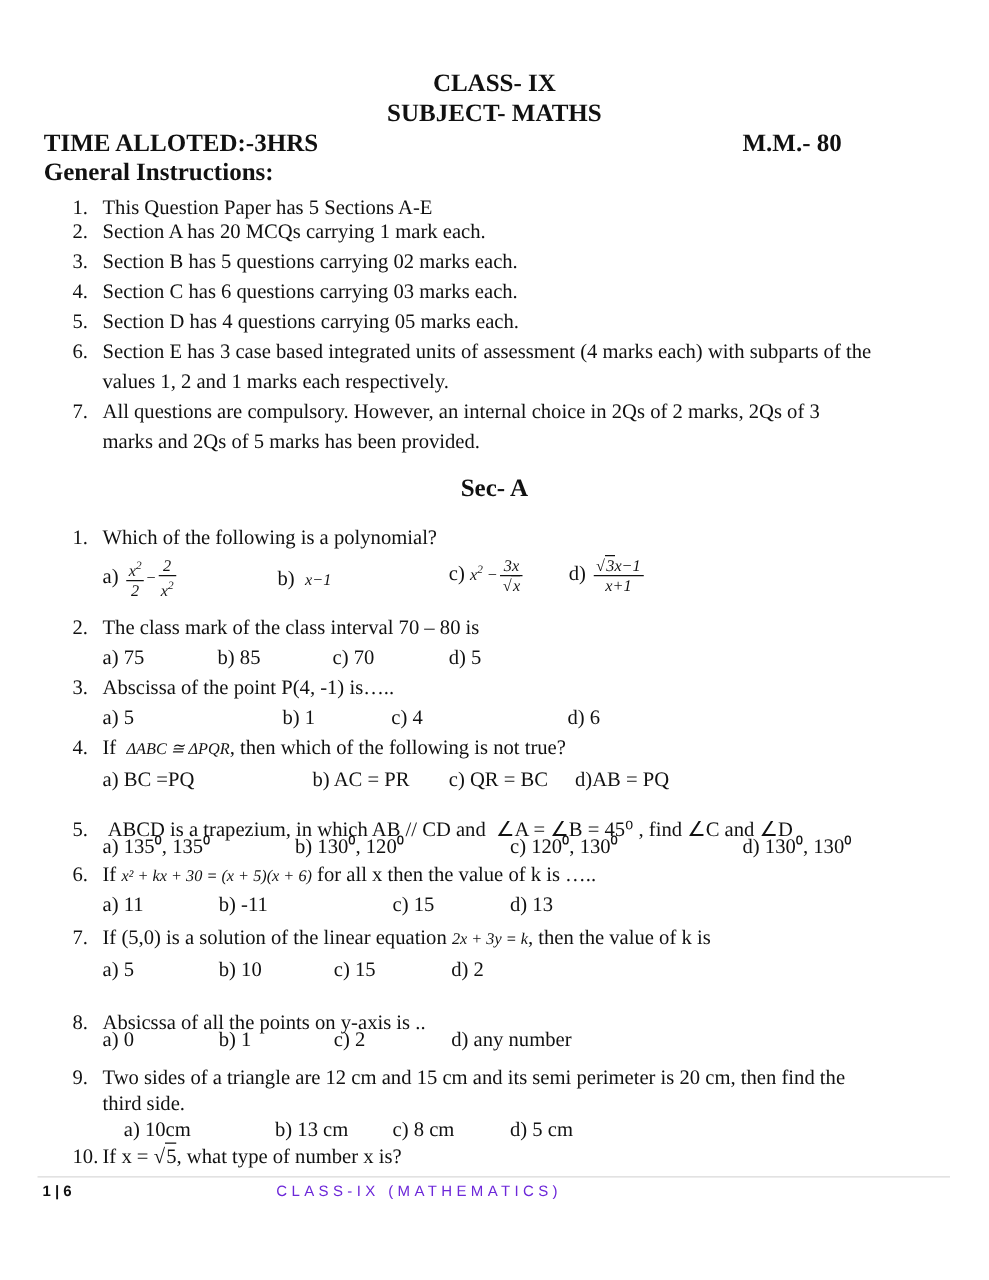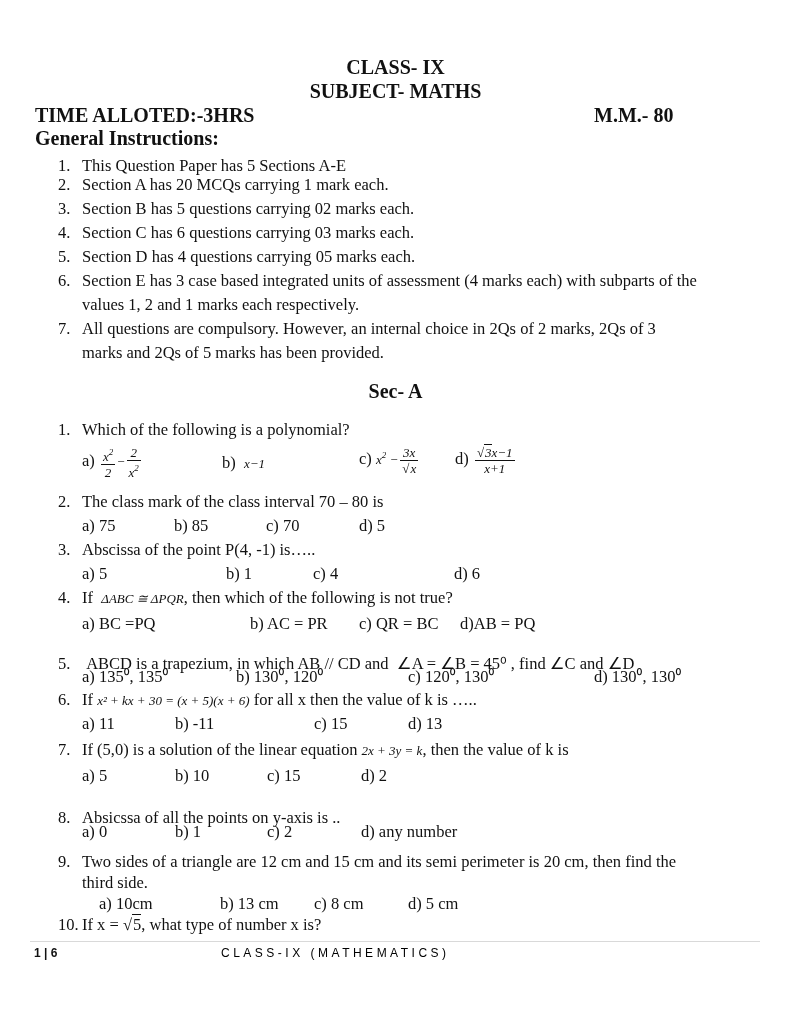--- a/index.html
+++ b/index.html
@@ -14,21 +14,21 @@
   .num { display: inline-block; width: 24px; }
   .ital { font-style: italic; font-family: "Liberation Serif", serif; }
   .frac { display: inline-block; vertical-align: middle; text-align: center; font-size: 13px; line-height: 15px; margin: 0 2px; }
   .frac .n { display: block; border-bottom: 1px solid #111; padding: 0 2px; }
   .frac .d { display: block; padding: 0 2px; }
   sup { font-size: 9px; vertical-align: 6px; }
   .sqrt { border-top: 1px solid #111; padding-left: 1px; }
   .small-math { font-size: 13px; }
   .footer-line { position: absolute; left: 30px; width: 730px; top: 941px; height: 1px; background: #d9d9d9; }
   .footer-page { font-family: "Liberation Sans", sans-serif; font-weight: bold; font-size: 12px; left: 34px; top: 946px; }
-  .footer-title { font-family: "Liberation Sans", sans-serif; font-size: 12px; letter-spacing: 3.5px; color: #000000; left: 221px; top: 946px; }
+  .footer-title { font-family: "Liberation Sans", sans-serif; font-size: 12px; letter-spacing: 3.5px; color: #6d28d9; left: 221px; top: 946px; }
 </style>
 </head>
 <body>
 
 <div class="abs h-title" style="top:56px;">CLASS- IX</div>
 <div class="abs h-title" style="top:80px;">SUBJECT- MATHS</div>
 <div class="abs h-row" style="left:35px; top:104px;">TIME ALLOTED:-3HRS</div>
 <div class="abs h-row" style="left:594px; top:104px;">M.M.- 80</div>
 <div class="abs h-row" style="left:35px; top:127px;">General Instructions:</div>
 

